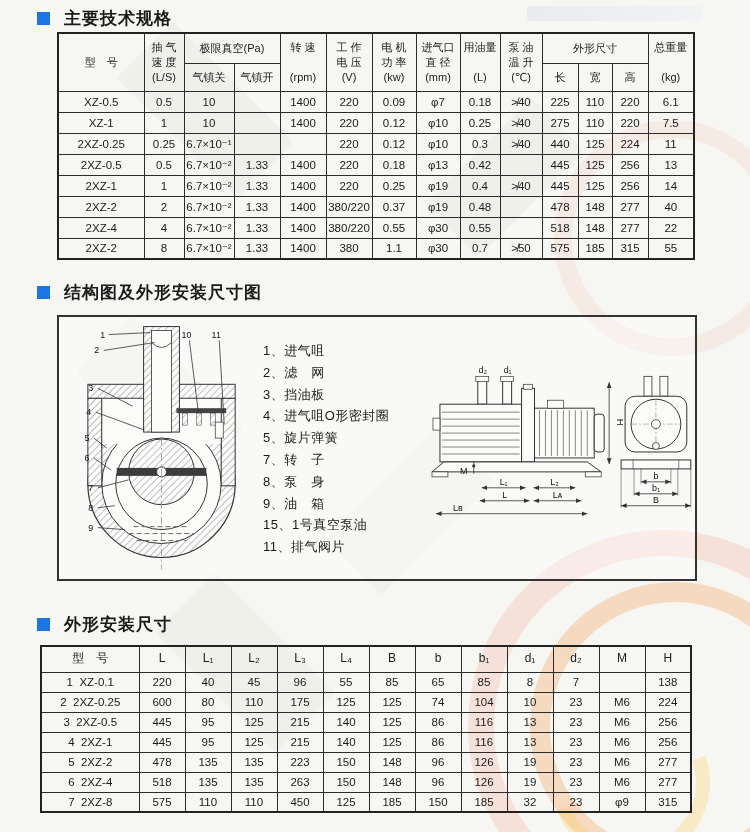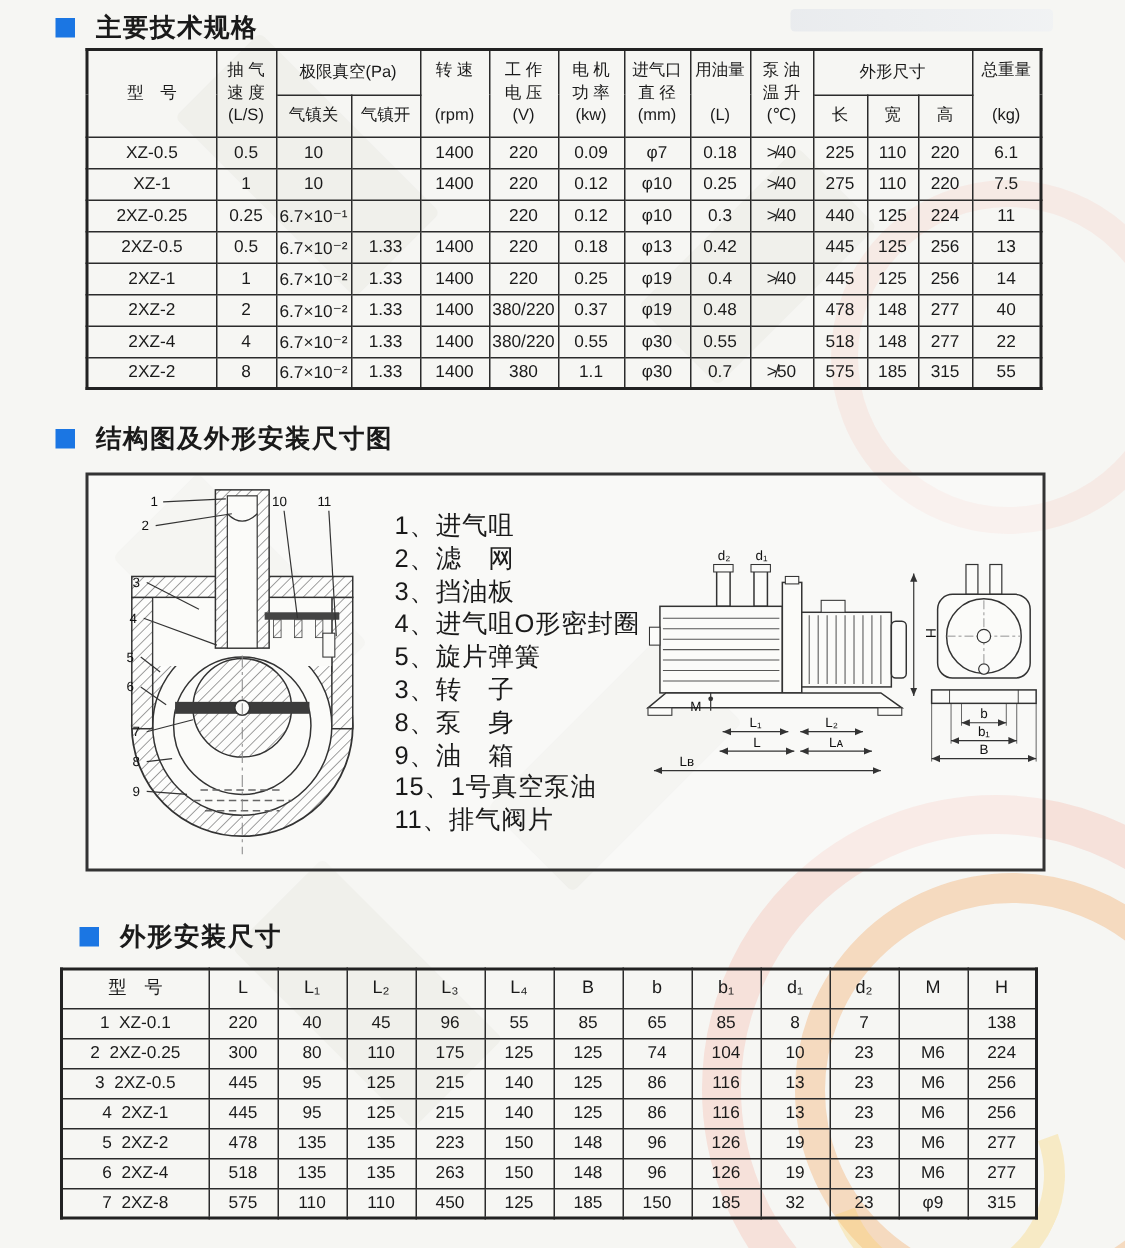--- a/index.html
+++ b/index.html
@@ -28,21 +28,21 @@
   #spec-table thead tr:first-child{height:30px;}
   #spec-table thead tr:last-child{height:28px;}
   #spec-table tbody tr{height:21px;}
   #dim-table{width:650px;}
   #dim-table thead tr{height:26px;}
   #dim-table thead th{font-size:12px;}
   #dim-table tbody tr{height:20px;}
   
   .diagbox{position:absolute;left:57px;top:315px;width:636px;height:262px;border:2px solid #333;background:rgba(255,255,255,.35);z-index:1;display:flex;align-items:center;}
   .parts{width:168px;padding-top:2px;}
-  .parts-item{font-size:17px;line-height:21.8px;letter-spacing:.5px;white-space:pre;}
+  .parts-item{font-size:13px;line-height:21.8px;letter-spacing:.5px;white-space:pre;}
   svg text{font-family:"Liberation Sans","DejaVu Sans",sans-serif;fill:#111;}
 </style>
 </head>
 <body>
 
 <div class="page">
 
   <div class="bleed"></div>
   <div class="wm" style="left:120px;top:70px;width:170px;height:80px;transform:rotate(45deg);"></div>
   <div class="wm" style="left:430px;top:140px;width:150px;height:75px;transform:rotate(-45deg);"></div>
@@ -319,21 +319,21 @@
         <text x="158" y="15" text-anchor="middle">11</text>
       </g>
     </svg>
 
     <div class="parts">
         <div class="parts-item">1、进气咀</div>
         <div class="parts-item">2、滤　网</div>
         <div class="parts-item">3、挡油板</div>
         <div class="parts-item">4、进气咀O形密封圈</div>
         <div class="parts-item">5、旋片弹簧</div>
-        <div class="parts-item">3、转　子</div>
+        <div class="parts-item">7、转　子</div>
         <div class="parts-item">8、泵　身</div>
         <div class="parts-item">9、油　箱</div>
         <div class="parts-item">15、1号真空泵油</div>
         <div class="parts-item">11、排气阀片</div>
       </div>
 
     <svg width="266" height="172" viewBox="0 0 266 172">
       <defs>
         <marker id="ae" markerWidth="8" markerHeight="8" refX="7" refY="4" orient="auto">
             <path d="M0,1 L7,4 L0,7 Z" fill="#333"></path>
@@ -427,21 +427,21 @@
         <line x1="192" y1="144" x2="262" y2="144" marker-start="url(#as)" marker-end="url(#ae)"></line>
       </g>
       <g font-size="9" text-anchor="middle">
         <text x="227" y="117">b</text>
         <text x="227" y="129">b₁</text>
         <text x="227" y="141">B</text>
       </g>
     </svg>
   </div>
 
-  <div class="heading" style="left:37px;top:613px;margin-left:16px;">
+  <div class="heading" style="left:37px;top:613px;">
     <div class="bullet"></div>
     <div class="txt">外形安装尺寸</div>
   </div>
 
   <div class="tblwrap" style="left:40px;top:645px;">
     <table id="dim-table">
       <colgroup>
         <col style="width:98px">
           <col style="width:46px">
           <col style="width:46px">
@@ -484,21 +484,21 @@
             <td>85</td>
             <td>65</td>
             <td>85</td>
             <td>8</td>
             <td>7</td>
             <td></td>
             <td>138</td>
           </tr>
           <tr>
             <td>2  2XZ-0.25</td>
-            <td>300</td>
+            <td>600</td>
             <td>80</td>
             <td>110</td>
             <td>175</td>
             <td>125</td>
             <td>125</td>
             <td>74</td>
             <td>104</td>
             <td>10</td>
             <td>23</td>
             <td>M6</td>

